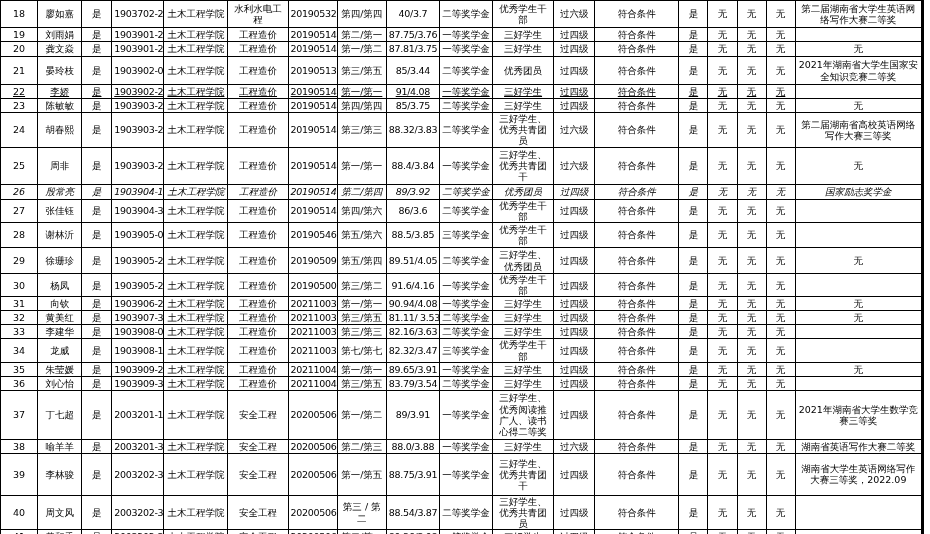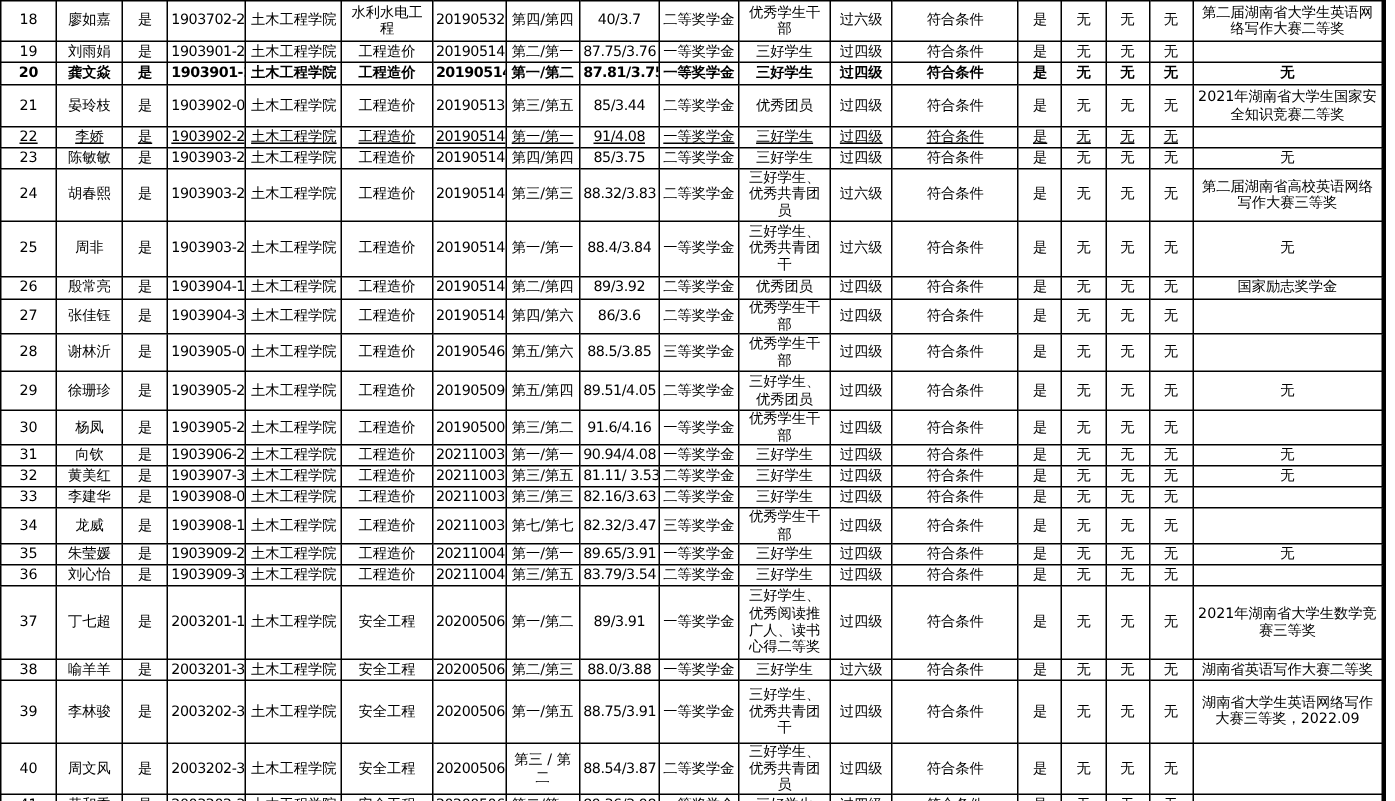--- a/index.html
+++ b/index.html
@@ -119,21 +119,21 @@
           <td class="cell-9">一等奖学金</td>
           <td class="cell-10">三好学生</td>
           <td class="cell-11">过四级</td>
           <td class="cell-12">符合条件</td>
           <td class="cell-13">是</td>
           <td class="cell-14">无</td>
           <td class="cell-15">无</td>
           <td class="cell-16">无</td>
           <td class="cell-17"></td>
         </tr>
-        <tr style="height: 15px; font-weight: bold;">
+        <tr style="height: 15px;">
           <td class="cell-0">20</td>
           <td class="cell-1">龚文焱</td>
           <td class="cell-2">是</td>
           <td class="cell-3 num">1903901-25</td>
           <td class="cell-4">土木工程学院</td>
           <td class="cell-5">工程造价</td>
           <td class="cell-6 num">2019051425</td>
           <td class="cell-7">第一/第二</td>
           <td class="cell-8 num">87.81/3.75</td>
           <td class="cell-9">一等奖学金</td>
@@ -239,21 +239,21 @@
           <td class="cell-9">一等奖学金</td>
           <td class="cell-10">三好学生、优秀共青团干</td>
           <td class="cell-11">过六级</td>
           <td class="cell-12">符合条件</td>
           <td class="cell-13">是</td>
           <td class="cell-14">无</td>
           <td class="cell-15">无</td>
           <td class="cell-16">无</td>
           <td class="cell-17">无</td>
         </tr>
-        <tr style="height: 15px;">
+        <tr style="height: 15px; font-style: italic;">
           <td class="cell-0">26</td>
           <td class="cell-1">殷常亮</td>
           <td class="cell-2">是</td>
           <td class="cell-3 num">1903904-13</td>
           <td class="cell-4">土木工程学院</td>
           <td class="cell-5">工程造价</td>
           <td class="cell-6 num">2019051413</td>
           <td class="cell-7">第二/第四</td>
           <td class="cell-8 num">89/3.92</td>
           <td class="cell-9">二等奖学金</td>

